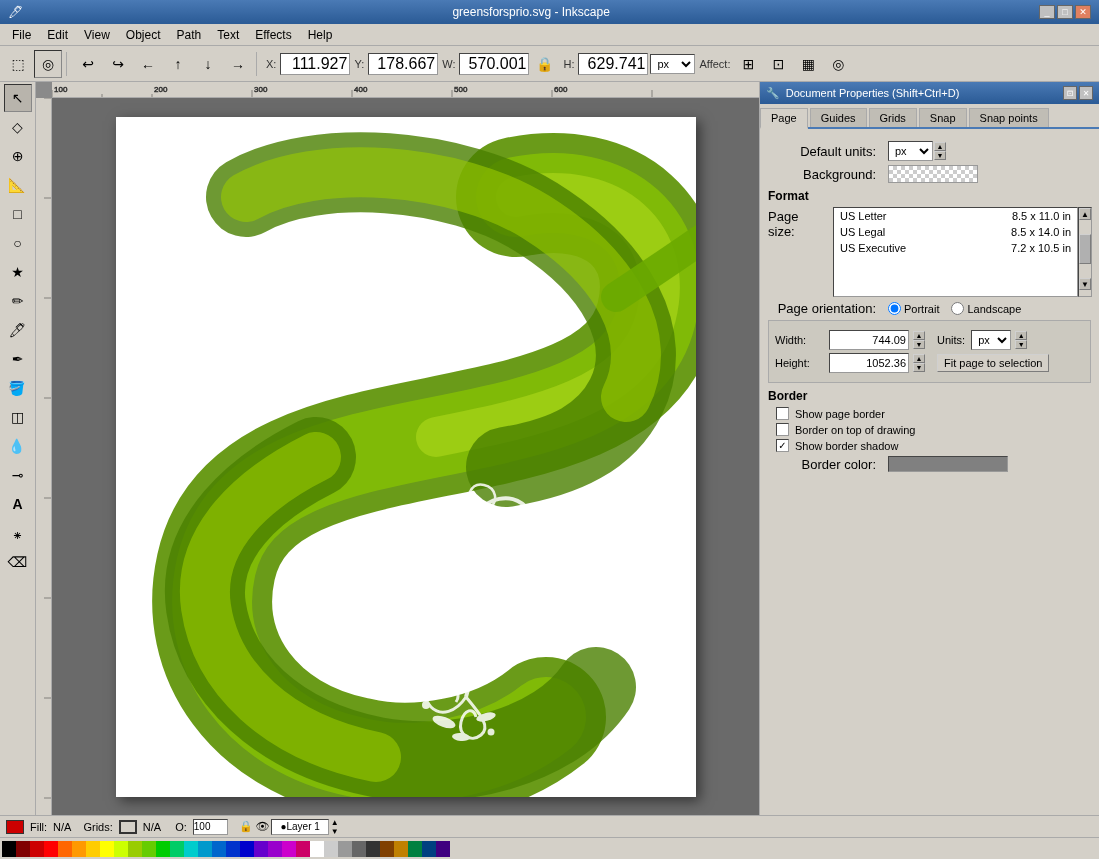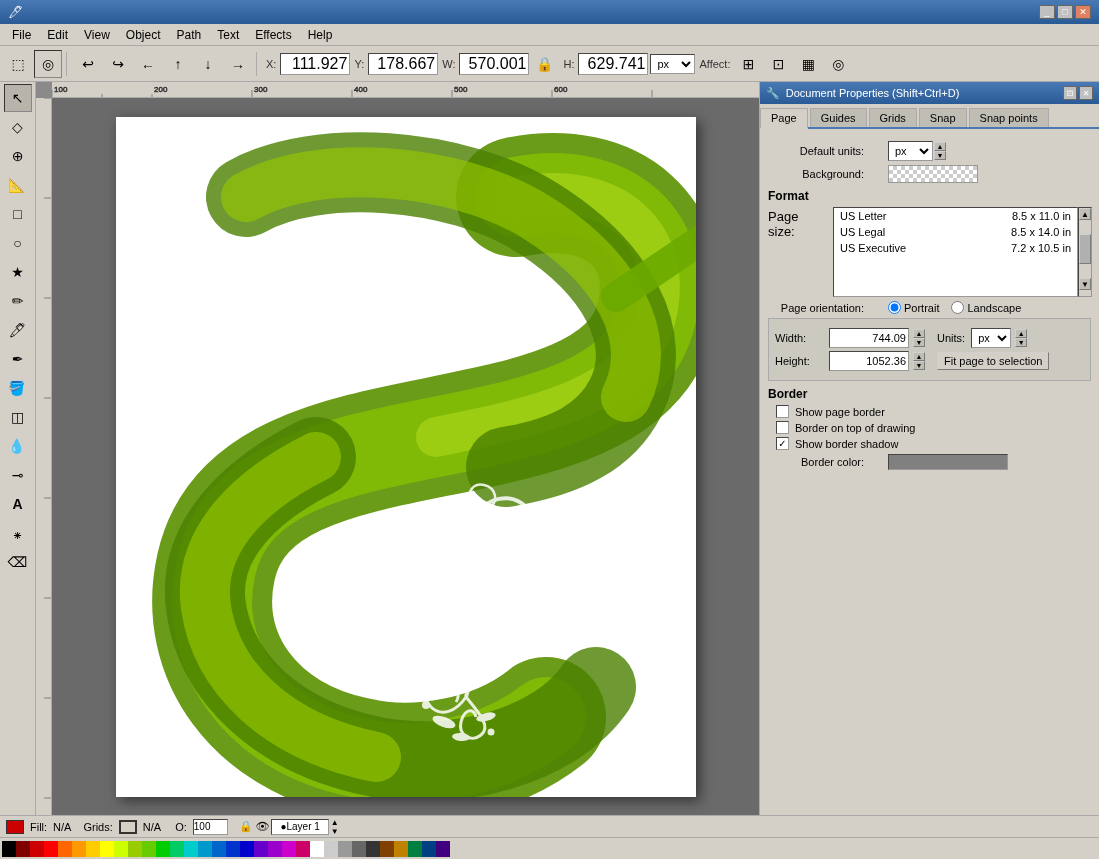--- a/index.html
+++ b/index.html
@@ -144,21 +144,21 @@
       padding: 3px 10px; font-size: 11px; cursor: pointer;
       border: 1px solid #aaa; border-bottom: none; margin-right: 2px;
       background: #c0bdb5;
     }
     .dp-tab.active { background: #d4d0c8; border-bottom: 2px solid #d4d0c8; margin-bottom: -2px; }
 
     #docprops-content { padding: 8px; flex: 1; overflow-y: auto; }
 
     .section-title { font-weight: bold; font-size: 12px; margin: 6px 0 4px 0; }
     .prop-row { display: flex; align-items: center; margin: 4px 0; }
-    .prop-label { text-align: right; min-width: 120px; padding-right: 24px; font-size: 11px; }
+    .prop-label { text-align: right; min-width: 120px; padding-right: 12px; font-size: 13px; }
 
     .dp-input {
       height: 20px; border: 1px inset #999; background: white;
       font-size: 11px; padding: 0 2px;
     }
 
     
     #format-list {
       border: 1px inset #999; background: white;
       width: 245px; height: 90px; overflow-y: auto; font-size: 11px;
@@ -217,20 +217,21 @@
       display: flex; align-items: center; padding: 0 6px; gap: 6px; font-size: 11px;
     }
     .fill-box { width: 18px; height: 14px; background: #cc0000; border: 1px solid #333; }
     .stroke-box { width: 18px; height: 14px; background: transparent; border: 2px solid #333; }
   </style>
 </head>
 <body>
 
 <div id="titlebar">
   <span>🖊</span>
+  <span class="title">greensforsprio.svg - Inkscape</span>
   <div class="win-controls">
     <div class="win-btn">_</div>
     <div class="win-btn">□</div>
     <div class="win-btn" style="background:#e08060;">✕</div>
   </div>
 </div>
 
 <div id="menubar">
   <span>File</span>
   <span>Edit</span>

